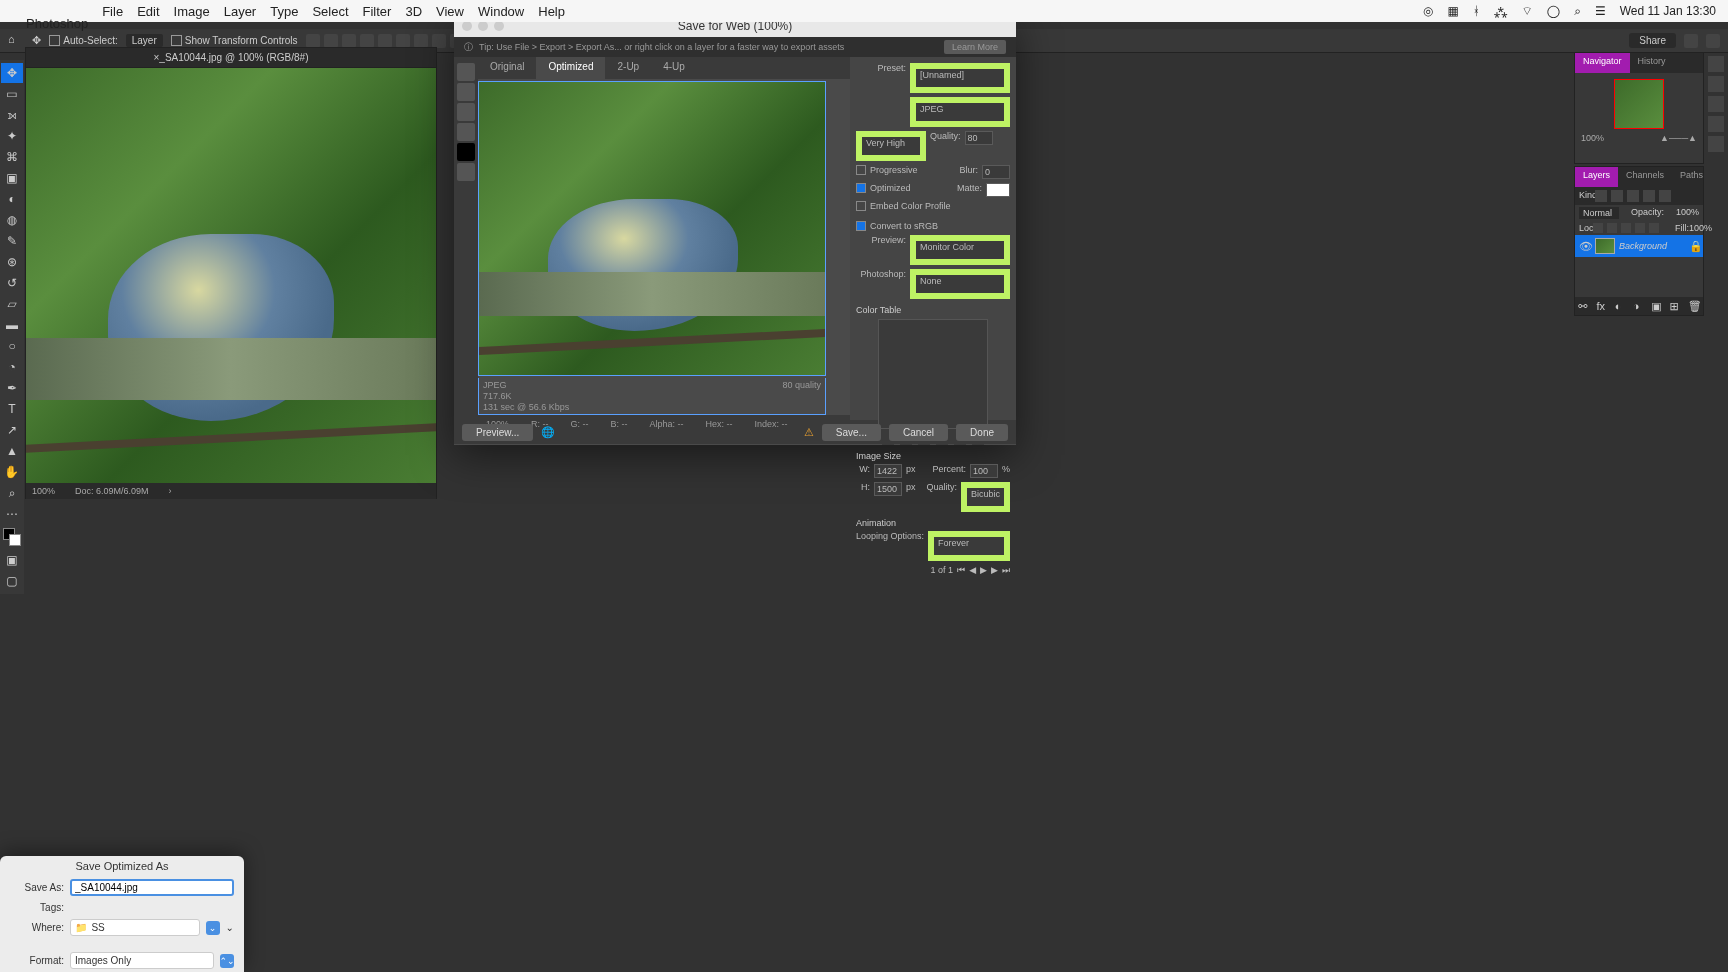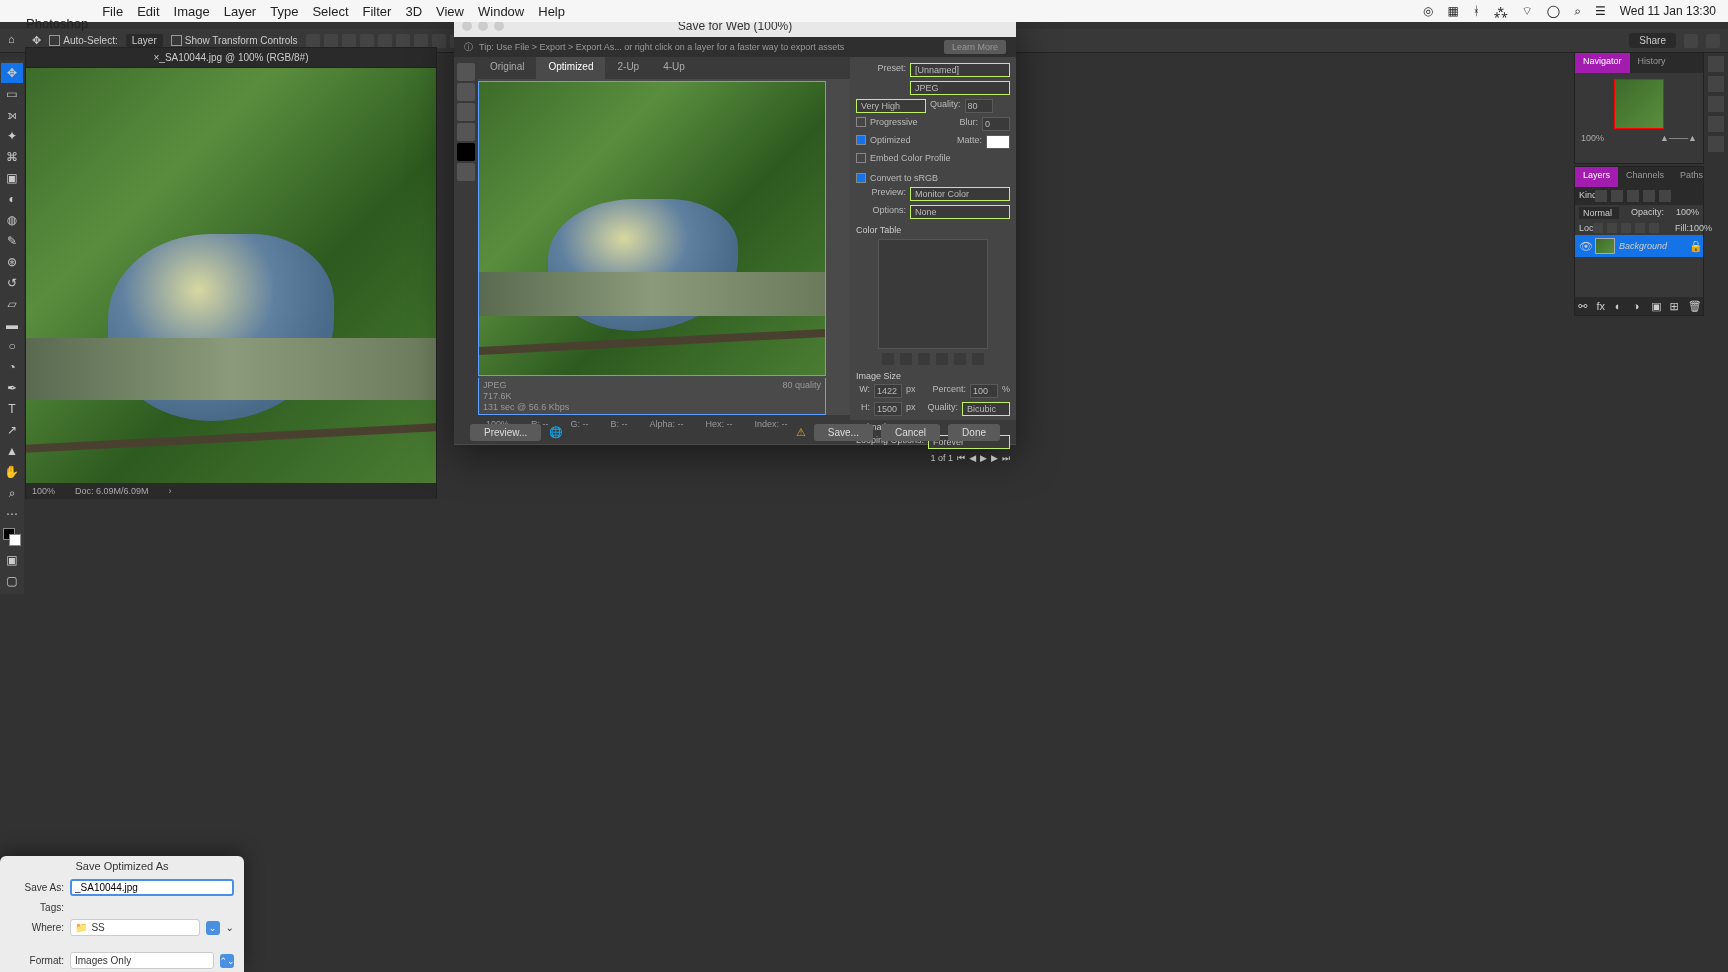--- a/index.html
+++ b/index.html
@@ -57,29 +57,29 @@
 .sfw .tabs { display: flex; height: 22px; background: #3a3a3a; }
 .sfw .tabs .t { padding: 4px 12px; font-size: 10px; color: #aaa; }
 .sfw .tabs .t.active { background: #4a4a4a; color: #fff; font-weight: 500; }
 .sfw .pvimg { width: 348px; height: 295px; border: 1px solid #5aa0ff; margin: 2px 0; background: linear-gradient(135deg, #3d6b2a 0%, #5a8e3e 30%, #2d5a1f 60%, #4a7d33 100%); position: relative; overflow: hidden; }
 .sfw .pvinfo { font-size: 9px; color: #999; padding: 2px 4px; display: flex; flex-direction: column; gap: 1px; width: 348px; border: 1px solid #5aa0ff; border-top: none; }
 .sfw .pvinfo .row { display: flex; justify-content: space-between; }
 .sfw .readout { height: 18px; background: #3a3a3a; display: flex; align-items: center; padding: 0 8px; gap: 22px; font-size: 9px; color: #999; }
 .sfw .settings { width: 166px; background: #454545; padding: 6px; font-size: 9px; color: #bbb; }
 .sfw .srow { display: flex; align-items: flex-start; margin-bottom: 4px; gap: 4px; }
 .sfw .srow label { width: 50px; text-align: right; font-size: 9px; }
-.sfw .srow .dd { flex: 1; background: #3a3a3a; padding: 1px 4px; height: 14px; font-size: 9px; border: 1px solid #bef264; }
+.sfw .srow .dd { flex: 1; background: #3a3a3a; padding: 1px 4px; height: 30px; font-size: 9px; border: 6px solid #bef264; }
 .sfw .srow .num { width: 28px; background: #3a3a3a; padding: 1px 2px; height: 14px; font-size: 9px; border: 1px solid #5a5a5a; }
 .sfw .srow .chk { width: 10px; height: 10px; border: 1px solid #888; }
 .sfw .srow .chk.on { background: #1473e6; }
 .sfw .section { font-size: 9px; color: #ccc; margin: 6px 0 3px; }
 .sfw .colortable { width: 110px; height: 110px; background: #3a3a3a; border: 1px solid #555; margin: 4px auto; }
 .sfw .ctbtns { display: flex; justify-content: center; gap: 6px; margin-bottom: 6px; }
 .sfw .ctbtns span { width: 12px; height: 12px; background: #3a3a3a; }
-.sfw .footer { height: 24px; background: #3a3a3a; display: flex; align-items: center; padding: 0 16px; gap: 8px; }
+.sfw .footer { height: 24px; background: #3a3a3a; display: flex; align-items: center; padding: 0 8px; gap: 8px; }
 .sfw .footer .btn { background: #5a5a5a; padding: 3px 14px; border-radius: 3px; font-size: 10px; color: #ddd; }
 .sfw .footer .spacer { flex: 1; }
 .sfw .footer .warn { color: #e8a030; }
 
 
 .rpanel { position: absolute; top: 52px; right: 24px; width: 130px; }
 .rpanel .panel { background: #383838; border: 1px solid #222; margin-bottom: 2px; }
 .rpanel .panel .tabs { display: flex; height: 20px; background: #2a2a2a; }
 .rpanel .panel .tabs .t { padding: 3px 8px; font-size: 9px; color: #999; }
 .rpanel .panel .tabs .t.active { background: #a21caf; color: #fff; }
@@ -310,21 +310,21 @@
       <div style="height:6px"></div>
       <div class="srow">
           <span class="chk on"></span>
           <span>Convert to sRGB</span>
         </div>
       <div class="srow">
           <label>Preview:</label>
           <div class="dd">Monitor Color</div>
         </div>
       <div class="srow">
-          <label>Options:</label>
+          <label>Photoshop:</label>
           <div class="dd">None</div>
         </div>
       <div class="section">Color Table</div>
       <div class="colortable"></div>
       <div class="ctbtns">
         <span></span>
           <span></span>
           <span></span>
           <span></span>
           <span></span>

